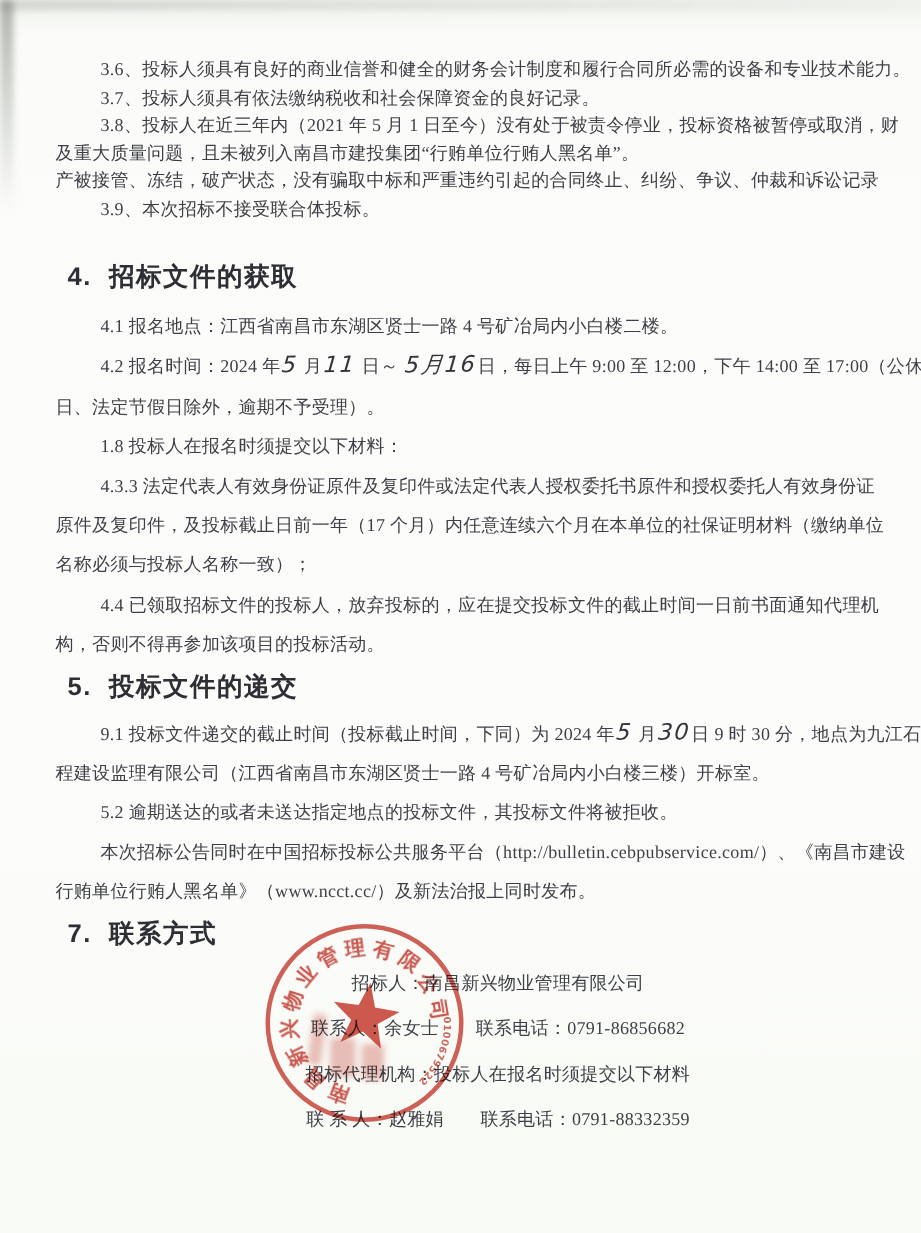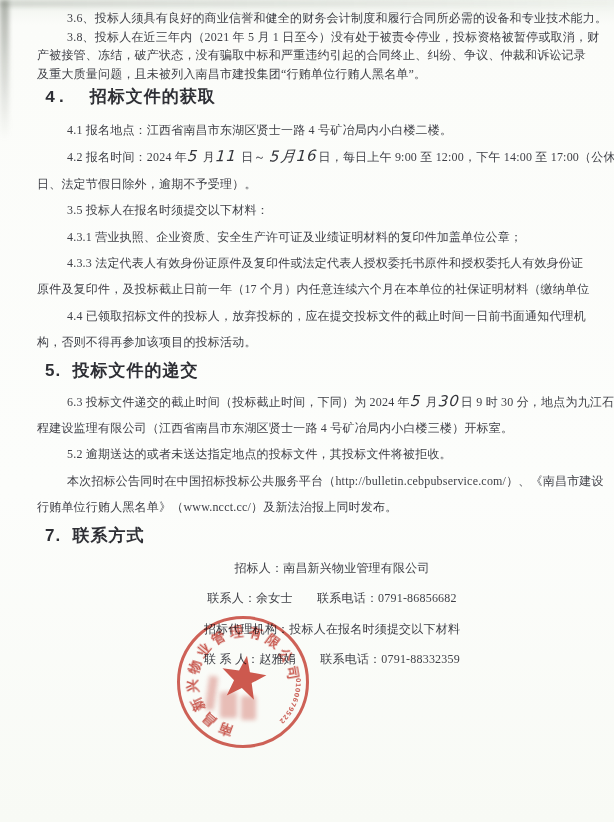--- a/index.html
+++ b/index.html
@@ -16,36 +16,36 @@
     position:absolute;left:0;top:0;width:9px;height:140px;
     background:linear-gradient(180deg,rgba(118,124,114,.55),rgba(118,124,114,0));
     filter:blur(2px);pointer-events:none;
   }
   .edge-top{
     position:absolute;left:0;top:0;right:0;height:7px;
     background:linear-gradient(90deg,rgba(140,146,136,.30),rgba(225,230,220,.12));
     filter:blur(2px);pointer-events:none;
   }
   .doc{
-    position:absolute;left:37px;top:9px;right:0;width:560px;
+    position:absolute;left:37px;top:37px;right:0;width:560px;
     color:#3e3f46;
   }
   .line{
     white-space:nowrap;line-height:26.4px;font-size:12px;
     letter-spacing:.2px;
   }
   .line.tight{line-height:18.5px;}
   .line.contact{line-height:30.5px;text-align:center;}
   .line.indent{padding-left:30px;}
   .heading{
     font-family:"Liberation Sans","DejaVu Sans",sans-serif;
     font-weight:bold;font-size:17px;line-height:22px;color:#2e2f35;
     letter-spacing:1px;white-space:nowrap;
   }
-  .heading.h4{margin:4px 0 8px 8px;font-family:Liberation Mono, monospace;}
+  .heading.h4{margin:26px 0 8px 8px;}
   .heading.h567{margin:4px 0 6px 8px;}
   .hw{
     display:inline-block;
     font-family:"DejaVu Sans",sans-serif;
     font-style:italic;font-weight:500;font-size:15px;
     letter-spacing:1px;transform:skewX(-6deg) rotate(-1deg);
     color:#34353b;margin:0 1px;
   }
   
   .stamp{
@@ -82,35 +82,37 @@
 </style>
 </head>
 <body>
 
 <div class="page">
   <div class="edge-top"></div>
   <div class="edge-left"></div>
 
   <div class="doc">
       <div class="line tight indent"><span>3.6、投标人须具有良好的商业信誉和健全的财务会计制度和履行合同所必需的设备和专业技术能力。</span></div>
+      <div class="line tight indent"><span>3.7、投标人须具有依法缴纳税收和社会保障资金的良好记录。</span></div>
       <div class="line tight indent"><span>3.8、投标人在近三年内（2021 年 5 月 1 日至今）没有处于被责令停业，投标资格被暂停或取消，财</span></div>
+      <div class="line tight"><span>及重大质量问题，且未被列入南昌市建投集团“行贿单位行贿人黑名单”。</span></div>
       <div class="line tight"><span>产被接管、冻结，破产状态，没有骗取中标和严重违约引起的合同终止、纠纷、争议、仲裁和诉讼记录</span></div>
-      <div class="line tight"><span>及重大质量问题，且未被列入南昌市建投集团“行贿单位行贿人黑名单”。</span></div>
+      <div class="line tight indent"><span>3.9、本次招标不接受联合体投标。</span></div>
       <div class="heading h4">4.&nbsp; 招标文件的获取</div>
       <div class="line indent"><span>4.1 报名地点：江西省南昌市东湖区贤士一路 4 号矿冶局内小白楼二楼。</span></div>
       <div class="line indent"><span>4.2 报名时间：2024 年</span><span class="hw">5</span><span> 月</span><span class="hw">11</span><span> 日～ </span><span class="hw">5月16</span><span>日，每日上午 9:00 至 12:00，下午 14:00 至 17:00（公休</span></div>
       <div class="line"><span>日、法定节假日除外，逾期不予受理）。</span></div>
-      <div class="line indent"><span>3.5 投标人在报名时须提交以下材料：</span></div>
-      <div class="line indent"><span>4.3.1 营业执照、企业资质、安全生产许可证及业绩证明材料的复印件加盖单位公章；</span></div>
+      <div class="line indent"><span>1.8 投标人在报名时须提交以下材料：</span></div>
       <div class="line indent"><span>4.3.3 法定代表人有效身份证原件及复印件或法定代表人授权委托书原件和授权委托人有效身份证</span></div>
       <div class="line"><span>原件及复印件，及投标截止日前一年（17 个月）内任意连续六个月在本单位的社保证明材料（缴纳单位</span></div>
+      <div class="line"><span>名称必须与投标人名称一致）；</span></div>
       <div class="line indent"><span>4.4 已领取招标文件的投标人，放弃投标的，应在提交投标文件的截止时间一日前书面通知代理机</span></div>
       <div class="line"><span>构，否则不得再参加该项目的投标活动。</span></div>
       <div class="heading h567">5.&nbsp; 投标文件的递交</div>
-      <div class="line indent"><span>6.3 投标文件递交的截止时间（投标截止时间，下同）为 2024 年</span><span class="hw">5</span><span> 月</span><span class="hw">30</span><span>日 9 时 30 分，地点为九江石化工</span></div>
+      <div class="line indent"><span>9.1 投标文件递交的截止时间（投标截止时间，下同）为 2024 年</span><span class="hw">5</span><span> 月</span><span class="hw">30</span><span>日 9 时 30 分，地点为九江石化工</span></div>
       <div class="line"><span>程建设监理有限公司（江西省南昌市东湖区贤士一路 4 号矿冶局内小白楼三楼）开标室。</span></div>
       <div class="line indent"><span>5.2 逾期送达的或者未送达指定地点的投标文件，其投标文件将被拒收。</span></div>
       <div class="line indent"><span>本次招标公告同时在中国招标投标公共服务平台（http://bulletin.cebpubservice.com/）、《南昌市建设</span></div>
       <div class="line"><span>行贿单位行贿人黑名单》（www.ncct.cc/）及新法治报上同时发布。</span></div>
       <div class="heading h567">7.&nbsp; 联系方式</div>
       <div class="line contact indent"><span>招标人：南昌新兴物业管理有限公司</span></div>
       <div class="line contact indent"><span>联系人：余女士　　联系电话：0791-86856682</span></div>
       <div class="line contact indent"><span>招标代理机构：投标人在报名时须提交以下材料</span></div>
       <div class="line contact indent"><span>联 系 人：赵雅娟　　联系电话：0791-88332359</span></div>
     </div>

